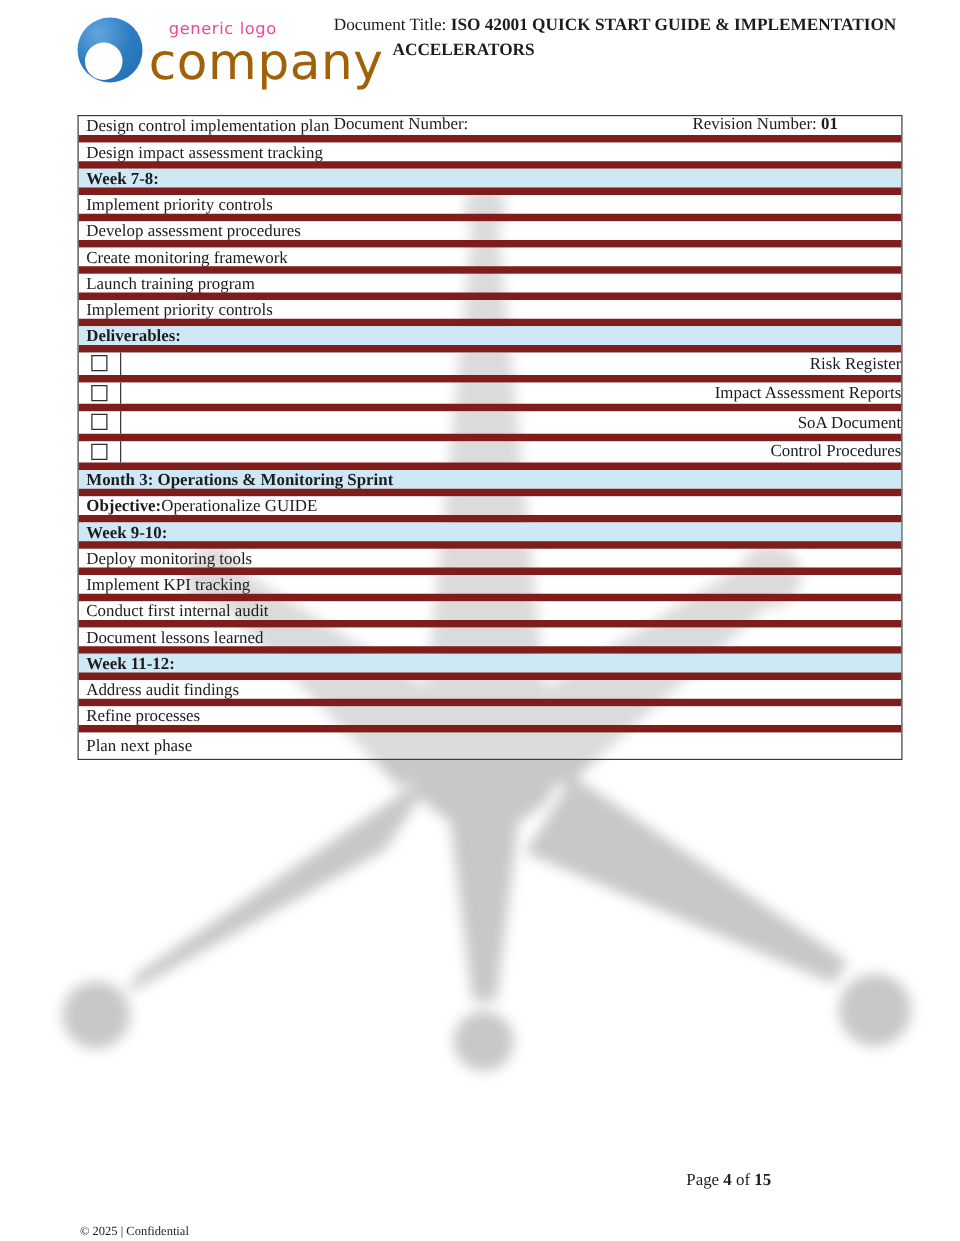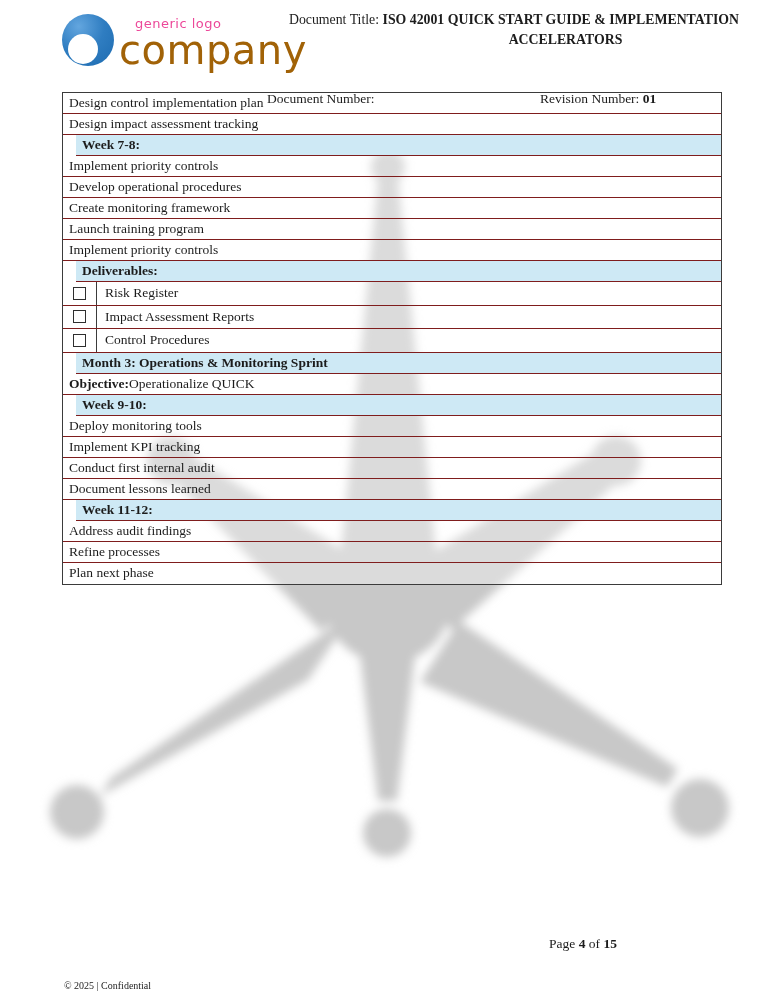--- a/index.html
+++ b/index.html
@@ -9,32 +9,32 @@
   }
   
   .watermark{position:absolute; left:0; top:0; z-index:0;}
   
   .logo-mark{position:absolute; left:62px; top:14px; width:52px; height:52px; border-radius:50%;
     background:radial-gradient(circle at 32% 24%, #63a6df 0%, #2f7dc1 48%, #1d6bb0 100%); z-index:2;}
   .logo-inner{position:absolute; left:6px; top:20px; width:30px; height:30px; border-radius:50%; background:#ffffff;}
   .logo-text{position:absolute; left:119px; top:17px; z-index:2; font-family:"DejaVu Sans", sans-serif; line-height:1;}
   .logo-top{font-size:13px; color:#ec4899; letter-spacing:0.5px; margin-left:16px;}
   .logo-name{font-size:40px; color:#a16207; margin-top:0; letter-spacing:0.5px;}
-  .title-block{position:absolute; left:267px; top:10px; width:494px; font-size:13.8px; line-height:20px; z-index:2;text-align:center;}
-  .title-line2{margin-left:103px; font-weight:bold;}
+  .title-block{position:absolute; left:267px; top:10px; width:494px; font-size:13.8px; line-height:20px; z-index:2;}
+  .title-line2{margin-left:47px; font-weight:bold;}
   .hdr-meta{position:absolute; top:51px; font-size:13.5px; z-index:2;margin-top:40px;}
   .bold{font-weight:bold;}
   
   .sched{position:absolute; left:62px; top:92px; width:660px; z-index:1;
     border:1px solid #3b3b3b; box-sizing:border-box;}
   .row{display:flex; align-items:center; height:21px; box-sizing:border-box;
-    border-bottom:1px solid #7f1d1d; background:rgba(255,255,255,0.35); font-size:13.5px;}
+    border-bottom:6px solid #7f1d1d; background:rgba(255,255,255,0.35); font-size:13.5px;}
   .row:last-child{border-bottom:none;}
-  .row.section{background:#cee9f5; font-weight:bold;margin-left:13px;}
-  .row.checkbox{height:23.5px;}
+  .row.section{background:#cee9f5; font-weight:bold;}
+  .row.checkbox{height:23.5px;justify-content:space-between;}
   .row .txt{padding-left:6px; white-space:nowrap;}
   .row b{padding-left:6px;}
   .cbcell{width:33px; align-self:stretch; flex:0 0 33px; border-right:1px solid #3b3b3b;
     display:flex; align-items:center; justify-content:center;}
   .cb{width:11px; height:11px; border:1.5px solid #2e2e2e; background:rgba(255,255,255,0.7);}
   .cbtext{padding-left:8px; white-space:nowrap;}
   
   .footer-left{position:absolute; left:64px; top:980px; font-size:10px; z-index:2;}
   .footer-right{position:absolute; left:549px; top:936px; font-size:13.5px; z-index:2;font-family:Liberation Serif, serif;}
 </style>
@@ -75,39 +75,39 @@
   </div>
 
   <div class="title-block">
     <div><span>Document Title: </span><span class="bold">ISO 42001 QUICK START GUIDE &amp; IMPLEMENTATION</span></div>
     <div class="title-line2">ACCELERATORS</div>
   </div>
 
   <div class="hdr-meta" style="left:267px;">
     <span>Document Number:</span>
   </div>
-  <div class="hdr-meta" style="left:540px;">
+  <div class="hdr-meta" style="left:554px;">
     <span>Revision Number: </span><span class="bold">01</span>
   </div>
 
   <div class="sched">
       <div class="row task">
         <span class="txt">Design control implementation plan</span>
       </div>
       <div class="row task">
         <span class="txt">Design impact assessment tracking</span>
       </div>
       <div class="row section">
         <span class="txt">Week 7-8:</span>
       </div>
       <div class="row task">
         <span class="txt">Implement priority controls</span>
       </div>
       <div class="row task">
-        <span class="txt">Develop operational procedures</span>
+        <span class="txt">Develop assessment procedures</span>
       </div>
       <div class="row task">
         <span class="txt">Create monitoring framework</span>
       </div>
       <div class="row task">
         <span class="txt">Launch training program</span>
       </div>
       <div class="row task">
         <span class="txt">Implement priority controls</span>
       </div>
@@ -123,28 +123,34 @@
       <div class="row checkbox">
         <span class="cbcell">
           <span class="cb"></span>
         </span>
         <span class="cbtext">Impact Assessment Reports</span>
       </div>
       <div class="row checkbox">
         <span class="cbcell">
           <span class="cb"></span>
         </span>
+        <span class="cbtext">SoA Document</span>
+      </div>
+      <div class="row checkbox">
+        <span class="cbcell">
+          <span class="cb"></span>
+        </span>
         <span class="cbtext">Control Procedures</span>
       </div>
       <div class="row section">
         <span class="txt">Month 3: Operations &amp; Monitoring Sprint</span>
       </div>
       <div class="row objective">
         <b>Objective:</b>
-        <span> Operationalize QUICK</span>
+        <span> Operationalize GUIDE</span>
       </div>
       <div class="row section">
         <span class="txt">Week 9-10:</span>
       </div>
       <div class="row task">
         <span class="txt">Deploy monitoring tools</span>
       </div>
       <div class="row task">
         <span class="txt">Implement KPI tracking</span>
       </div>

